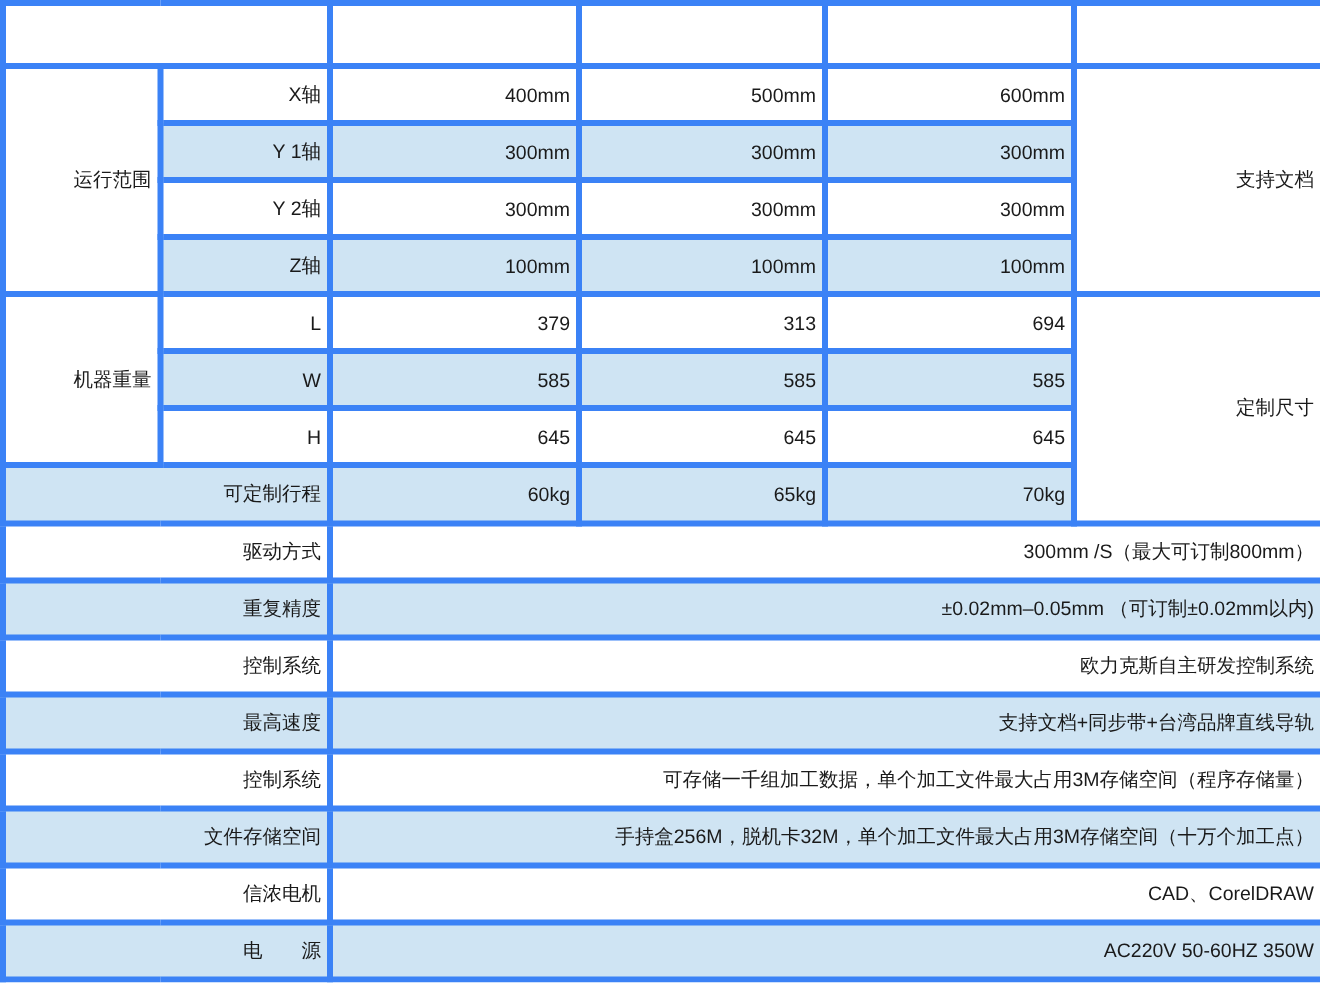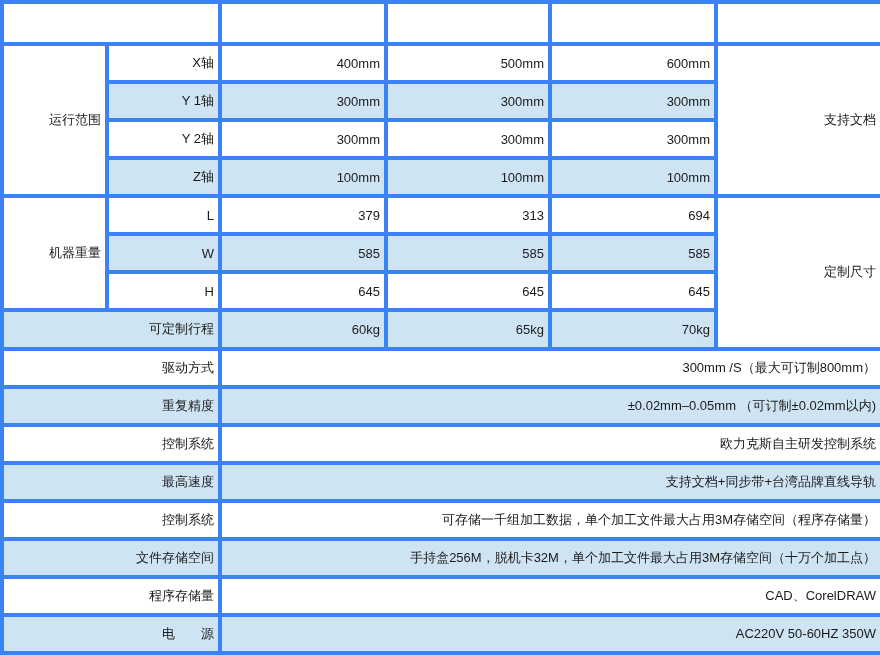--- a/index.html
+++ b/index.html
@@ -156,21 +156,21 @@
     </tr>
     <tr class="row-h">
       <td class="label" colspan="2">控制系统</td>
       <td class="plain" colspan="4">可存储一千组加工数据，单个加工文件最大占用3M存储空间（程序存储量）</td>
     </tr>
     <tr class="row-h">
       <td class="label-tint" colspan="2">文件存储空间</td>
       <td class="tint" colspan="4">手持盒256M，脱机卡32M，单个加工文件最大占用3M存储空间（十万个加工点）</td>
     </tr>
     <tr class="row-h">
-      <td class="label" colspan="2">程序存储量</td>
+      <td class="label" colspan="2">信浓电机</td>
       <td class="plain" colspan="4">CAD、CorelDRAW</td>
     </tr>
     <tr class="row-h">
       <td class="label-tint" colspan="2">电　　源</td>
       <td class="tint" colspan="4">AC220V  50-60HZ  350W</td>
     </tr>
   </tbody>
 </table>
 
 </body></html>

